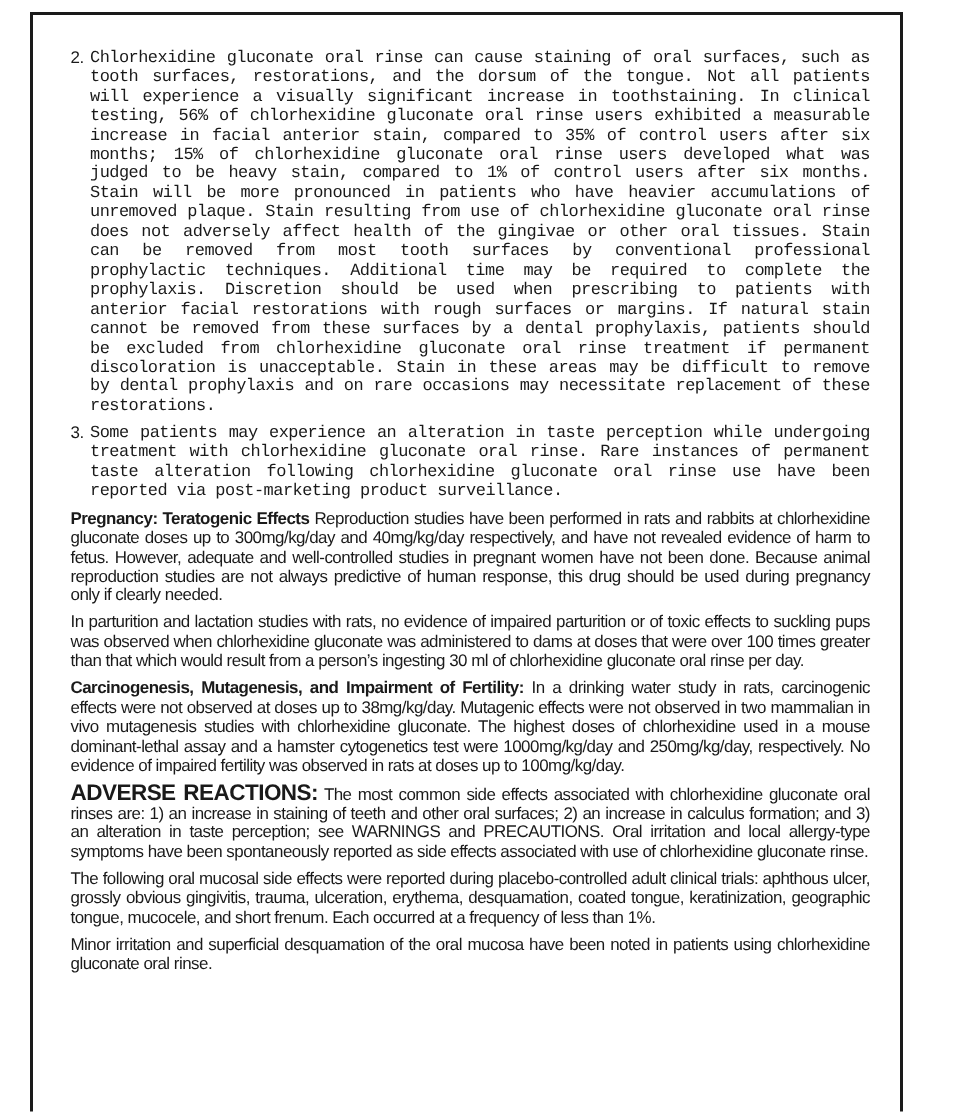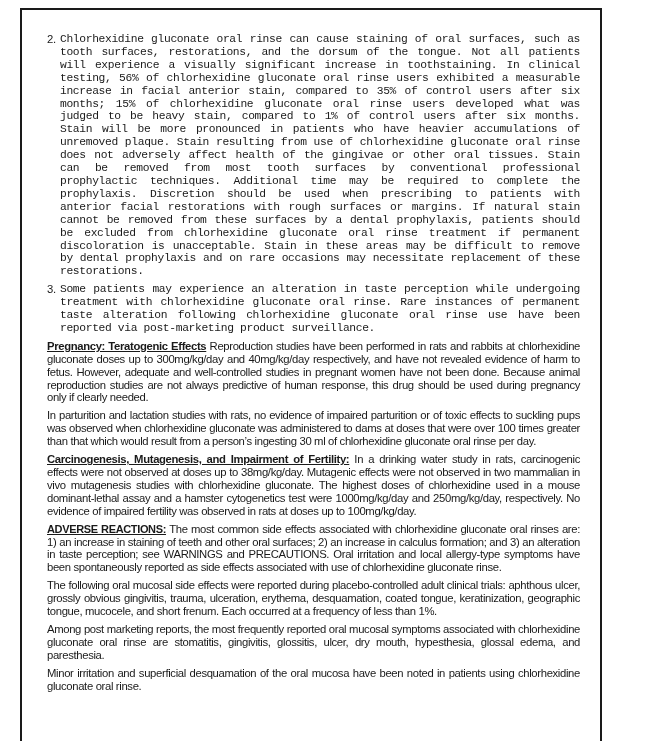--- a/index.html
+++ b/index.html
@@ -11,22 +11,22 @@
   .content {
     position: absolute; left: 47px; top: 33px; width: 533px;
     font-family: "Liberation Sans", sans-serif;
     font-size: 11.3px; line-height: 12.9px; color: #1a1a1a;
     letter-spacing: -0.35px; text-align: justify;
   }
   .content p { margin: 0 0 5px 0; }
   .li { display: flex; margin: 0 0 5px 0; }
   .li .num { width: 13px; flex: 0 0 13px; }
   .li .txt { flex: 1; text-align: justify; font-family: Liberation Mono, monospace; }
-  .bold { font-weight: bold; text-decoration: underline; }
-  .big { font-size: 11px; }
+  .bold { font-weight: bold; }
+  .big { font-size: 15px; }
 </style>
 </head>
 <body>
 
 <div class="frame"></div>
 
 <div class="content">
   <div class="li">
     <span class="num">2.</span>
     <span class="txt">Chlorhexidine gluconate oral rinse can cause staining of oral surfaces, such as tooth surfaces, restorations, and the dorsum of the tongue. Not all patients will experience a visually significant increase in toothstaining. In clinical testing, 56% of chlorhexidine gluconate oral rinse users exhibited a measurable increase in facial anterior stain, compared to 35% of control users after six months; 15% of chlorhexidine gluconate oral rinse users developed what was judged to be heavy stain, compared to 1% of control users after six months. Stain will be more pronounced in patients who have heavier accumulations of unremoved plaque. Stain resulting from use of chlorhexidine gluconate oral rinse does not adversely affect health of the gingivae or other oral tissues. Stain can be removed from most tooth surfaces by conventional professional prophylactic techniques. Additional time may be required to complete the prophylaxis. Discretion should be used when prescribing to patients with anterior facial restorations with rough surfaces or margins. If natural stain cannot be removed from these surfaces by a dental prophylaxis, patients should be excluded from chlorhexidine gluconate oral rinse treatment if permanent discoloration is unacceptable. Stain in these areas may be difficult to remove by dental prophylaxis and on rare occasions may necessitate replacement of these restorations.</span>
@@ -41,16 +41,15 @@
 
   <p>In parturition and lactation studies with rats, no evidence of impaired parturition or of toxic effects to suckling pups was observed when chlorhexidine gluconate was administered to dams at doses that were over 100 times greater than that which would result from a person’s ingesting 30 ml of chlorhexidine gluconate oral rinse per day.</p>
 
 
   <p><span class="bold">Carcinogenesis, Mutagenesis, and Impairment of Fertility:</span><span> In a drinking water study in rats, carcinogenic effects were not observed at doses up to 38mg/kg/day. Mutagenic effects were not observed in two mammalian in vivo mutagenesis studies with chlorhexidine gluconate. The highest doses of chlorhexidine used in a mouse dominant-lethal assay and a hamster cytogenetics test were 1000mg/kg/day and 250mg/kg/day, respectively. No evidence of impaired fertility was observed in rats at doses up to 100mg/kg/day.</span></p>
 
   <p><span class="bold big">ADVERSE REACTIONS:</span><span> The most common side effects associated with chlorhexidine gluconate oral rinses are: 1) an increase in staining of teeth and other oral surfaces; 2) an increase in calculus formation; and 3) an alteration in taste perception; see WARNINGS and PRECAUTIONS. Oral irritation and local allergy-type symptoms have been spontaneously reported as side effects associated with use of chlorhexidine gluconate rinse.</span></p>
 
   <p>The following oral mucosal side effects were reported during placebo-controlled adult clinical trials: aphthous ulcer, grossly obvious gingivitis, trauma, ulceration, erythema, desquamation, coated tongue, keratinization, geographic tongue, mucocele, and short frenum. Each occurred at a frequency of less than 1%.</p>
 
-  <p>Among post marketing reports, the most frequently reported oral mucosal symptoms associated with chlorhexidine gluconate oral rinse are stomatitis, gingivitis, glossitis, ulcer, dry mouth, hypesthesia, glossal edema, and paresthesia.</p>
 
   <p>Minor irritation and superficial desquamation of the oral mucosa have been noted in patients using chlorhexidine gluconate oral rinse.</p>
 </div>
 
 </body></html>

